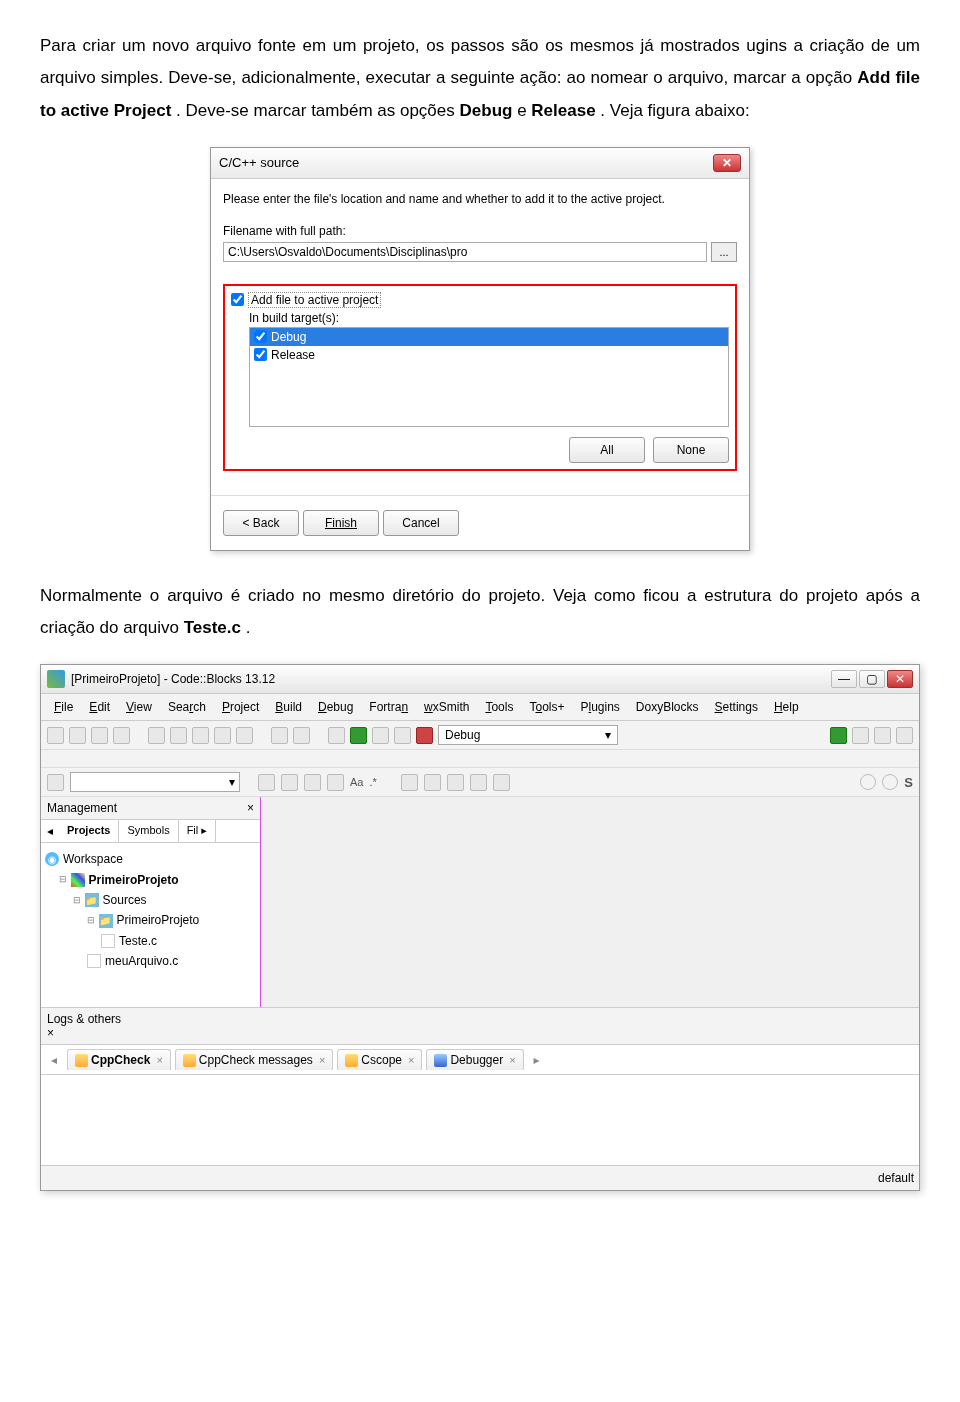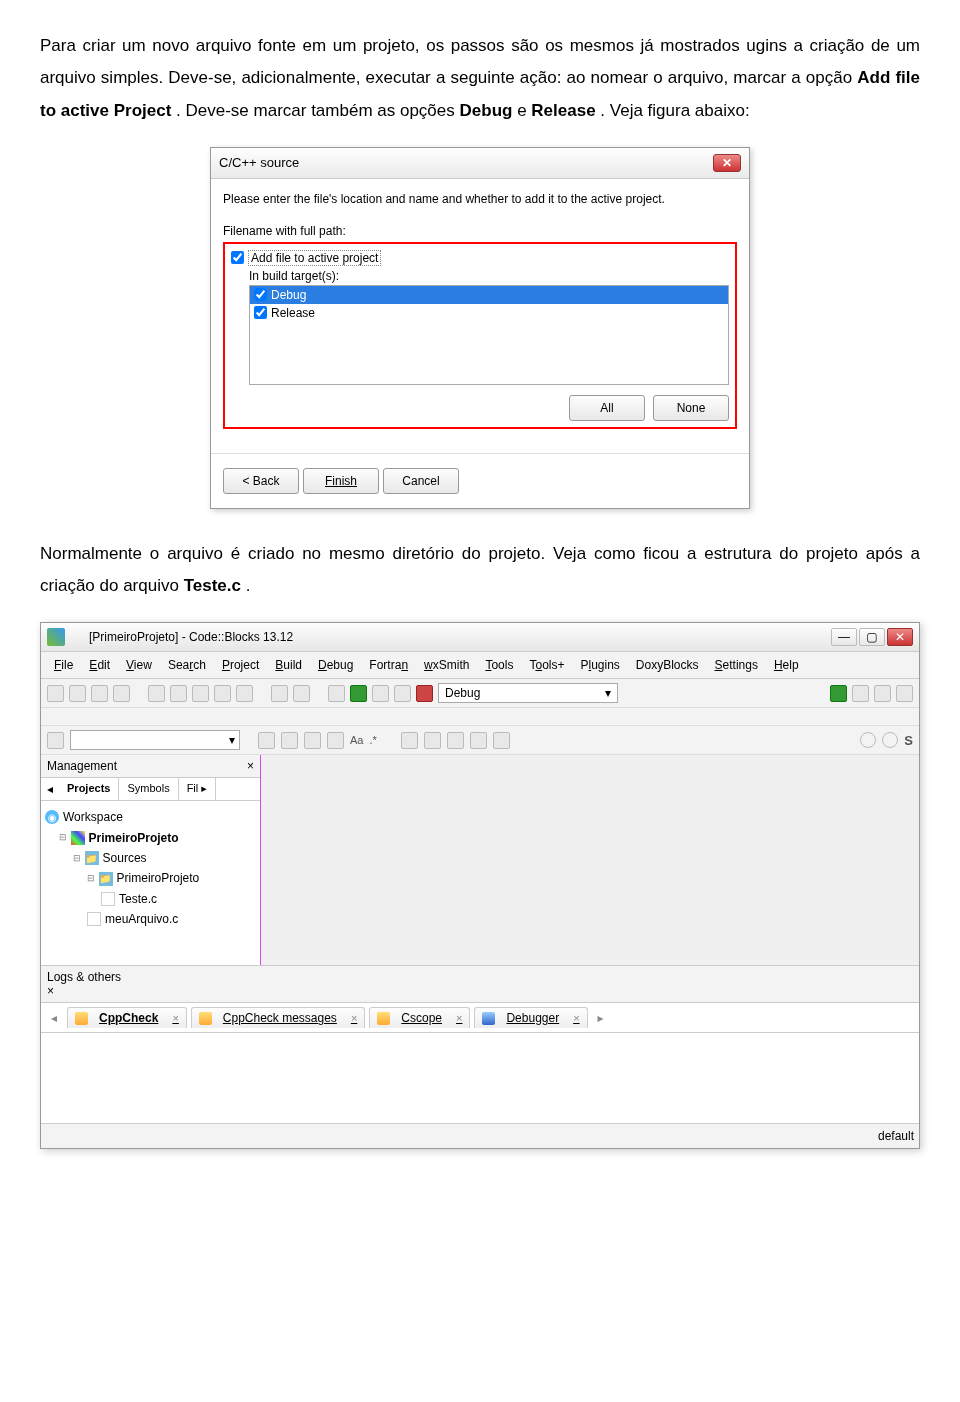--- a/index.html
+++ b/index.html
@@ -34,21 +34,21 @@
   .targets-list { border: 1px solid #aaa; background: #fff; height: 100px; margin-top: 2px; }
   .target-item { padding: 2px 4px; display: flex; align-items: center; gap: 4px; }
   .target-item.sel { background: #2a7de1; color: #fff; }
   .btn-row { display: flex; justify-content: flex-end; gap: 8px; margin-top: 10px; }
   .dlg-btn { border: 1px solid #999; background: linear-gradient(#fdfdfd,#e8e8e8); padding: 5px 16px; font-size: 12px; border-radius: 3px; min-width: 76px; text-align: center; }
   .dlg-footer { border-top: 1px solid #ddd; padding: 14px 12px; display: flex; justify-content: flex-start; gap: 4px; }
 
   
   .ide { width: 880px; margin: 0 auto; border: 1px solid #999; box-shadow: 2px 2px 8px rgba(0,0,0,0.2); font-size: 12px; background:#f4f4f4; }
   .ide-title { background: linear-gradient(#fefefe,#e6e6e6); padding: 5px 6px; display: flex; justify-content: space-between; align-items: center; border-bottom:1px solid #ccc; }
-  .ide-title-left { display: flex; align-items: center; gap: 24px; }
+  .ide-title-left { display: flex; align-items: center; gap: 6px; }
   .cb-logo { width: 18px; height: 18px; background: linear-gradient(45deg,#7b3,#39e); border-radius: 2px; }
   .win-btns { display: flex; gap: 2px; }
   .win-btn { border: 1px solid #bbb; background: linear-gradient(#fdfdfd,#e8e8e8); width: 26px; height: 18px; border-radius: 2px; display: flex; align-items: center; justify-content: center; }
   .win-btn.close { background: linear-gradient(#e88,#c33); border-color: #933; color: #fff; }
   .menubar { padding: 3px 6px; background: #f3f3f3; display: flex; flex-wrap: wrap; gap: 2px; border-bottom:1px solid #ccc; }
   .menu-item { padding: 3px 7px; }
   .menu-item .ul { text-decoration: underline; }
   .toolbar { padding: 4px 6px; display: flex; align-items: center; gap: 5px; flex-wrap: wrap; background: #f3f3f3; border-bottom:1px solid #ddd; }
   .tb-icon { width: 17px; height: 17px; border: 1px solid #bbb; background: #e8e8e8; border-radius: 2px; display:inline-block; }
   .tb-icon.start { background:#393; border-color:#171; }
@@ -63,21 +63,21 @@
   .mgmt-tab { padding:4px 8px; border-right:1px solid #ccc; font-size:11px; }
   .mgmt-tab.active { background:#fff; font-weight:bold; }
   .tree { padding:6px 4px; font-size:12px; line-height:1.7; }
   .tree-row { display:flex; align-items:center; gap:4px; }
   .tree-icon { width:14px; height:14px; display:inline-flex; align-items:center; justify-content:center; font-size:10px; }
   .indent1 { margin-left:14px; } .indent2 { margin-left:28px; } .indent3 { margin-left:42px; } .indent4 { margin-left:56px; }
   .editor { flex:1; background:#f0f0f0; }
   .logs { border-top:1px solid #ccc; }
   .logs-title { padding:4px 6px; display:flex; justify-content:space-between; border-bottom:1px solid #ccc; background:#f3f3f3;flex-direction:column;}
   .logs-tabs { display:flex; align-items:center; padding:4px; gap:4px; border-bottom:1px solid #ccc; background:#fff;}
-  .log-tab { display:flex; align-items:center; gap:11px; padding:3px 7px; border:1px solid #ccc; border-bottom:none; background:linear-gradient(#fdfdfd,#eee); border-radius:3px 3px 0 0;text-decoration:underline;}
+  .log-tab { display:flex; align-items:center; gap:3px; padding:3px 7px; border:1px solid #ccc; border-bottom:none; background:linear-gradient(#fdfdfd,#eee); border-radius:3px 3px 0 0;}
   .log-tab .x { font-size:11px; color:#888; margin-left:3px;}
   .log-icon { width:13px;height:13px; background:linear-gradient(#fd7,#fa3); border-radius:2px; }
   .log-icon.dbg { background:linear-gradient(#9cf,#36c); }
   .log-content { height:90px; background:#fff; }
   .statusbar { border-top:1px solid #ccc; padding:5px; display:flex; justify-content:flex-end; background:#f3f3f3; }
   .mag { width:16px;height:16px;border:1px solid #bbb;border-radius:50%; }
   input[type=checkbox] { width:13px; height:13px; }
 </style>
 </head>
 <body>
@@ -94,20 +94,24 @@
 
 <div class="dialog1">
   <div class="titlebar">
     <span>C/C++ source</span>
     <div class="closex">✕</div>
   </div>
   <div class="dlg-body">
     <div class="rightpanel">
       <p class="instr">Please enter the file's location and name and whether to add it to the active project.</p>
       <p class="flabel">Filename with full path:</p>
+      <div class="path-row">
+        <input type="text" value="C:\Users\Osvaldo\Documents\Disciplinas\pro" style="">
+        <button>...</button>
+      </div>
       <div class="redbox">
         <div class="chk-row">
           <input type="checkbox" checked="" style="">
           <label>Add file to active project</label>
         </div>
         <div style="margin-left:18px">
           <div>In build target(s):</div>
           <div class="targets-list">
             <div class="target-item sel">
               <input type="checkbox" checked="" style="">

